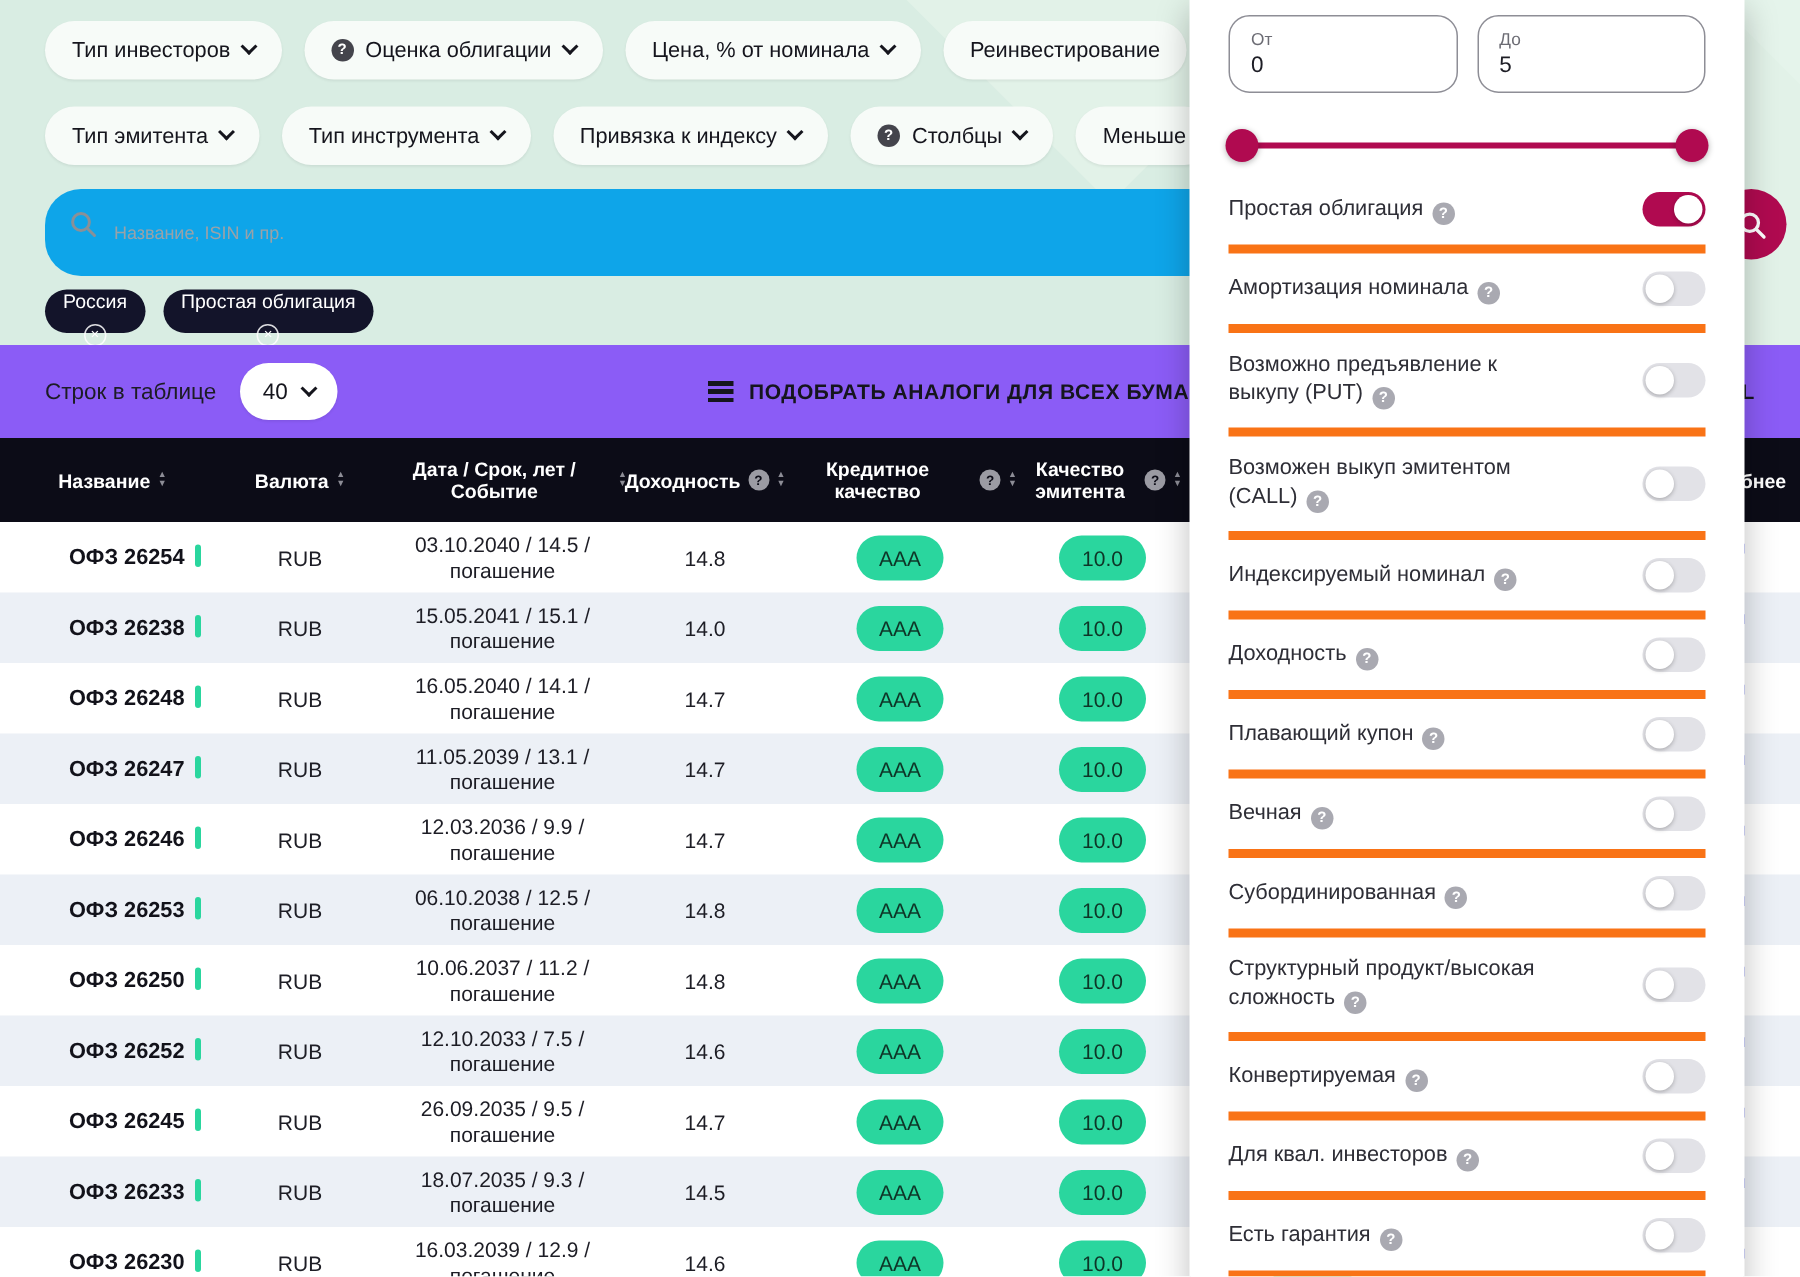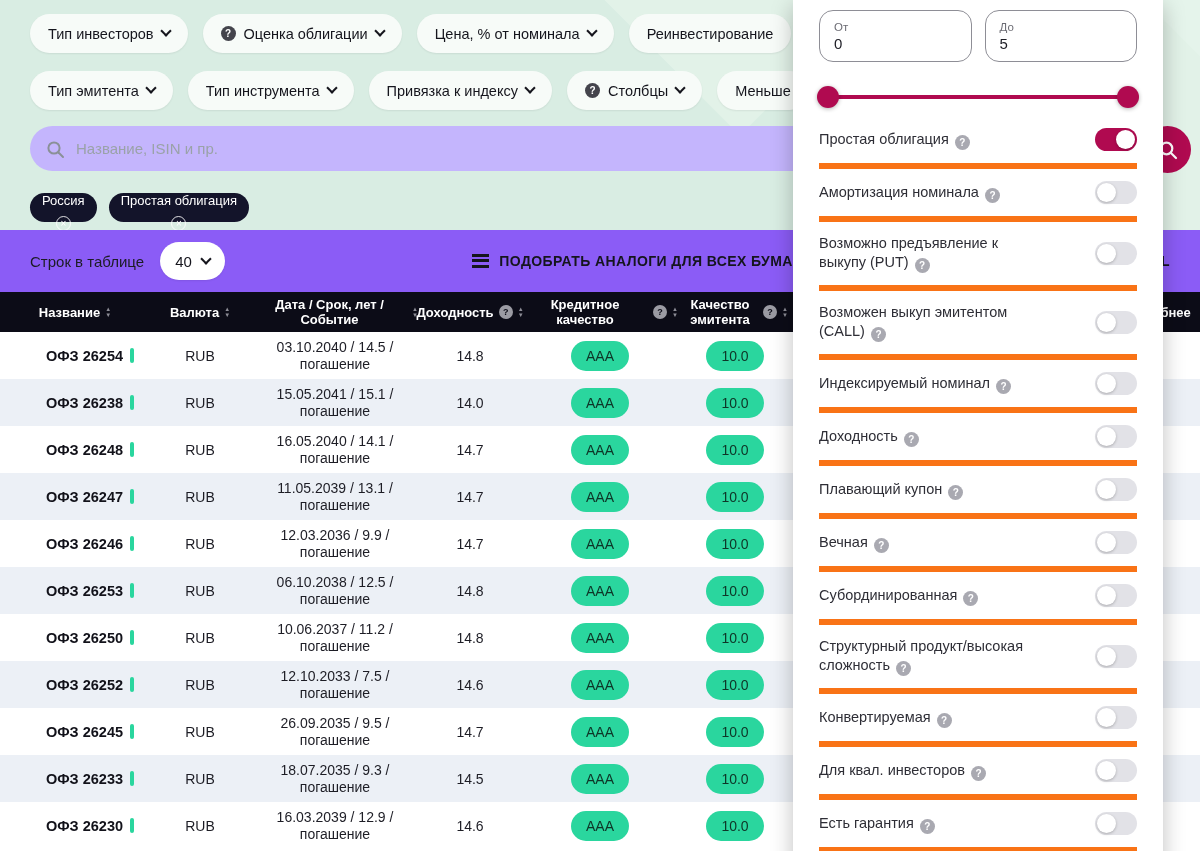--- a/index.html
+++ b/index.html
@@ -25,23 +25,23 @@
   .chev { width:8px; height:8px; border-right:2px solid #15151d; border-bottom:2px solid #15151d;
           transform:rotate(45deg); margin-top:-5px; flex:none; }
 
   .hicon { display:inline-flex; align-items:center; justify-content:center; border-radius:50%;
            font-weight:700; flex:none; }
   .hicon-dark { width:15px; height:15px; background:#44444c; color:#fff; font-size:10px; }
   .hicon-head { width:14px; height:14px; background:#9b9ba3; color:#0c0c17; font-size:9px; }
   .hicon-gray { width:15px; height:15px; background:#a9a9b1; color:#fff; font-size:10px; }
 
   .search-row { position:relative; margin:16px 0 0 30px; height:47px; z-index:1; }
-  .search-input { width:1100px; height:45px; border:none; border-radius:24px; outline:none;
-                  padding:0 20px 0 46px; font-family:"Liberation Sans", sans-serif; font-size:15px;
-                  color:#333; background:#c4b5fd; }
+  .search-input { width:1100px; height:58px; border:none; border-radius:24px; outline:none;
+                  padding:0 20px 0 46px; font-family:"Liberation Sans", sans-serif; font-size:12px;
+                  color:#333; background:#0ea5e9; }
   .search-input::placeholder { color:#9aa2a8; }
   .mag { position:absolute; left:16px; top:14px; line-height:0; }
   .search-btn { position:absolute; left:1114px; top:0; width:47px; height:47px; border:none;
                 border-radius:50%; background:var(--accent); cursor:pointer; display:flex;
                 align-items:center; justify-content:center; }
 
   .chips { display:flex; gap:12px; margin:20px 0 0 30px; z-index:1; position:relative; }
   .chip { display:inline-flex; align-items:center; gap:8px; height:29px; padding:0 12px;
           border-radius:15px; background:#13142a; color:#fff; font-size:13px; cursor:default;flex-direction:column; }
   .chip-x { width:15px; height:15px; border:1px solid rgba(255,255,255,.85); border-radius:50%;
@@ -59,21 +59,21 @@
              font-weight:700; letter-spacing:.4px; color:#15151d; }
   .list-ic { width:17px; height:14px; flex:none;
              background:linear-gradient(to bottom,#15151d 0 3px,transparent 3px 5.5px,#15151d 5.5px 8.5px,transparent 8.5px 11px,#15151d 11px 14px); }
   .excel { background:none; border:none; cursor:pointer; font-family:"Liberation Sans", sans-serif;
            font-size:14px; font-weight:700; letter-spacing:.4px; color:#15151d; }
 
   
   .grid { width:1200px; border-collapse:collapse; table-layout:fixed; }
   .c1{width:150px}.c2{width:100px}.c3{width:170px}.c4{width:100px}.c5{width:160px}
   .c6{width:110px}.c7{width:170px}.c8{width:150px}.c9{width:90px}
-  .grid th { background:#0c0c17; color:#fff; height:40px; font-size:13px; font-weight:600;
+  .grid th { background:#0c0c17; color:#fff; height:56px; font-size:13px; font-weight:600;
              vertical-align:middle;text-align:center; }
   .thi { display:flex; align-items:center; justify-content:center; gap:5px; line-height:15px; padding:0 2px; }
   .thl { white-space:normal; }
   .sort { display:inline-flex; flex-direction:column; gap:1px; }
   .sort i { font-style:normal; font-size:6px; line-height:5px; color:#8d8d96; }
   .grid td { height:47px; vertical-align:middle; text-align:center; font-size:14px; color:#1d1d25;
              background:#fff; }
   tr.alt td { background:#ecf0f6; }
   .td-name { text-align:left; padding-left:30px; white-space:nowrap; }
   .bname { font-weight:700; font-size:14.5px; color:#12121a; cursor:pointer; }

